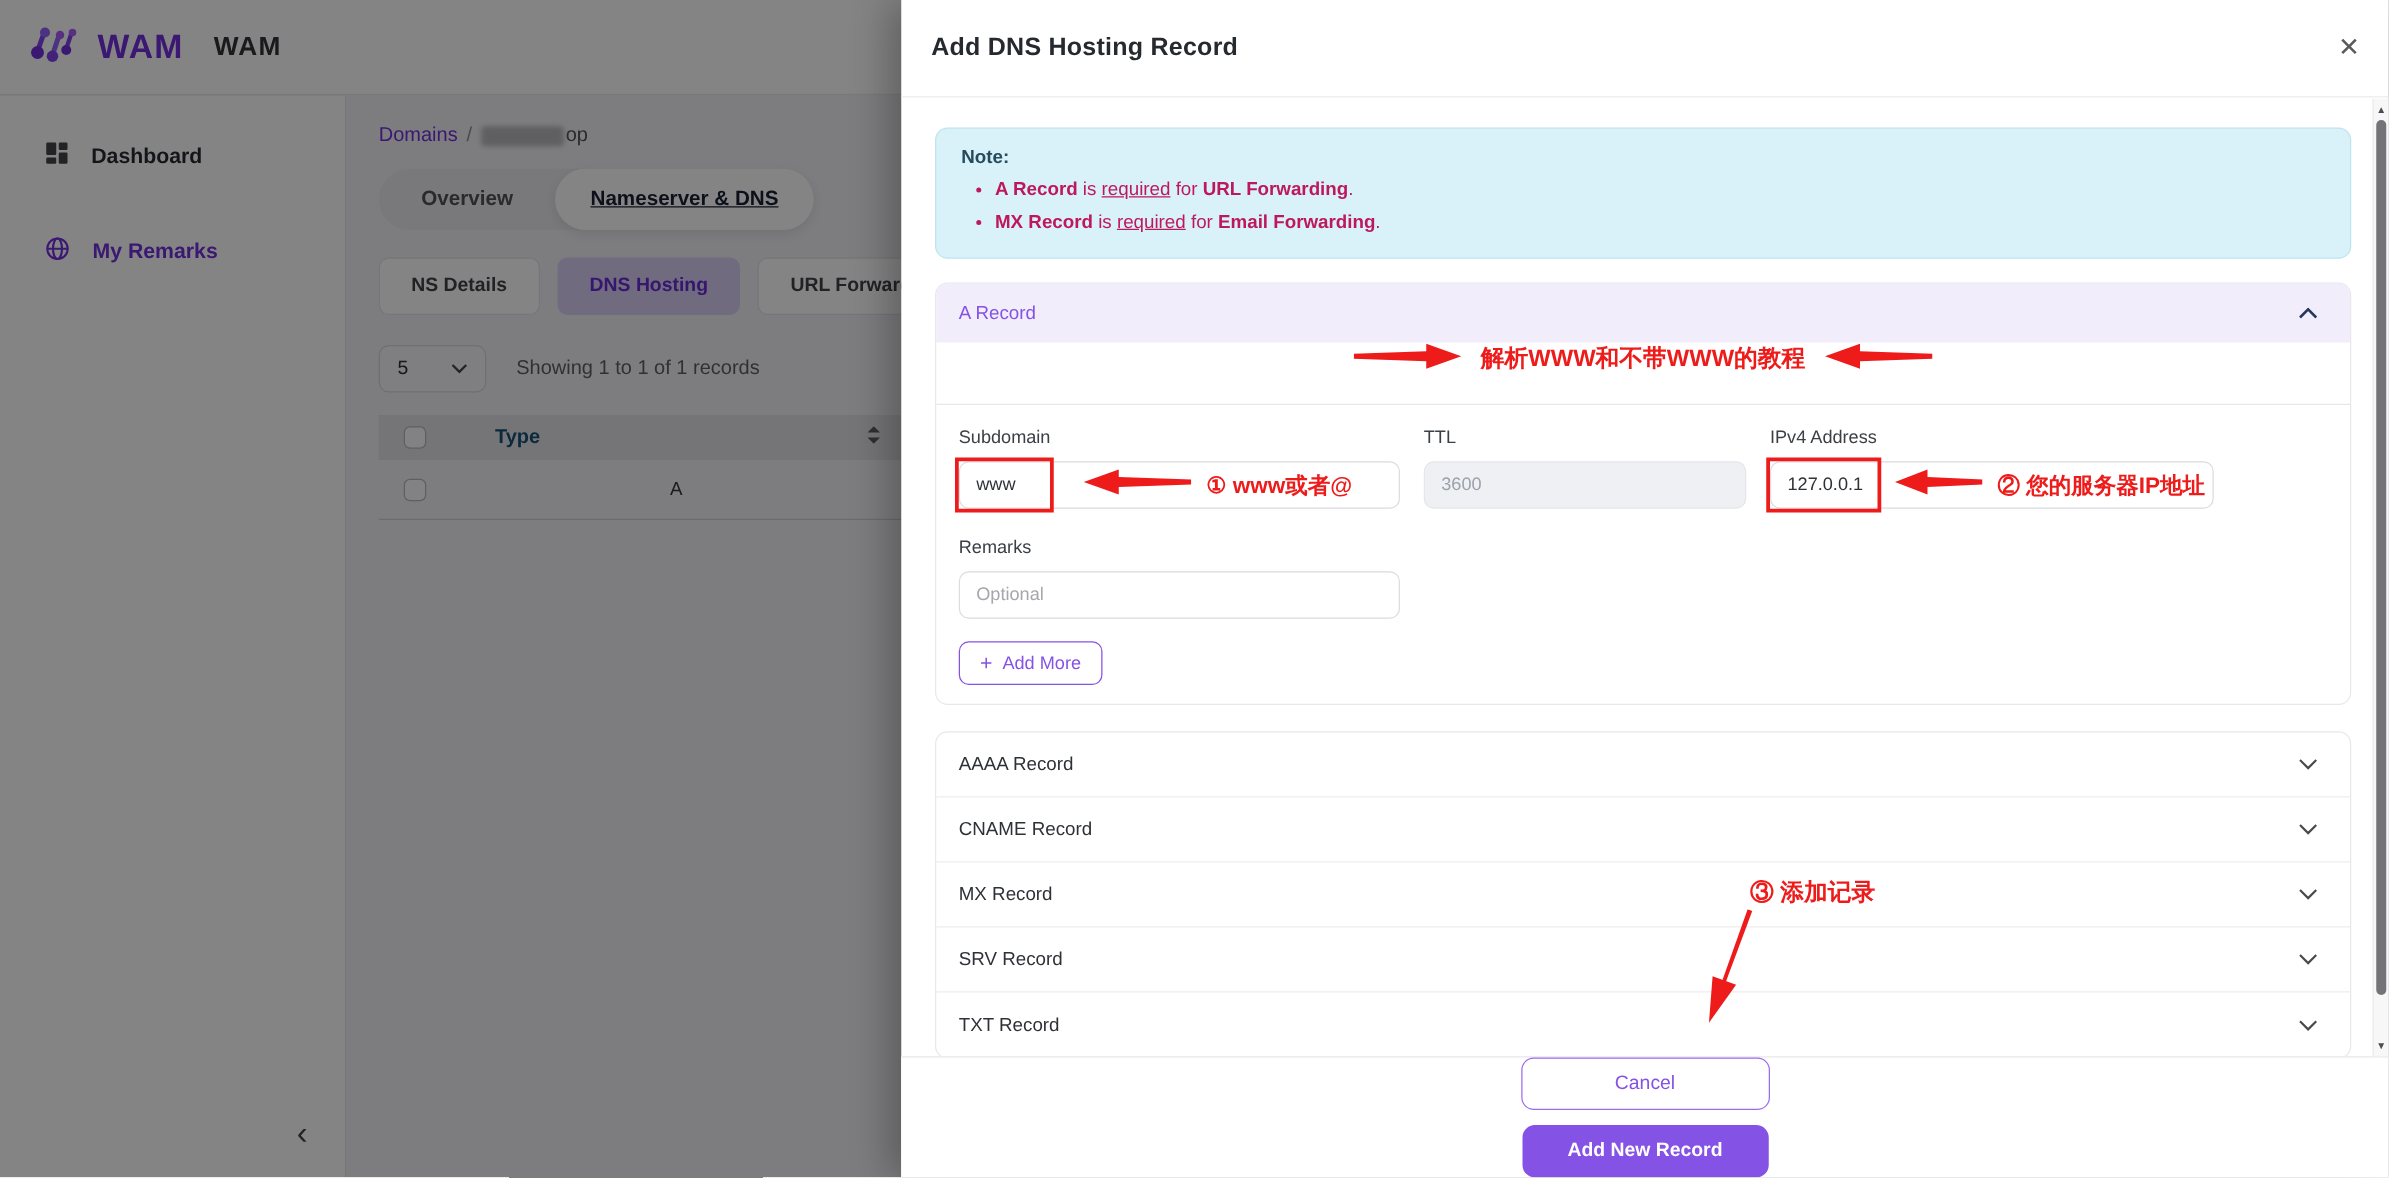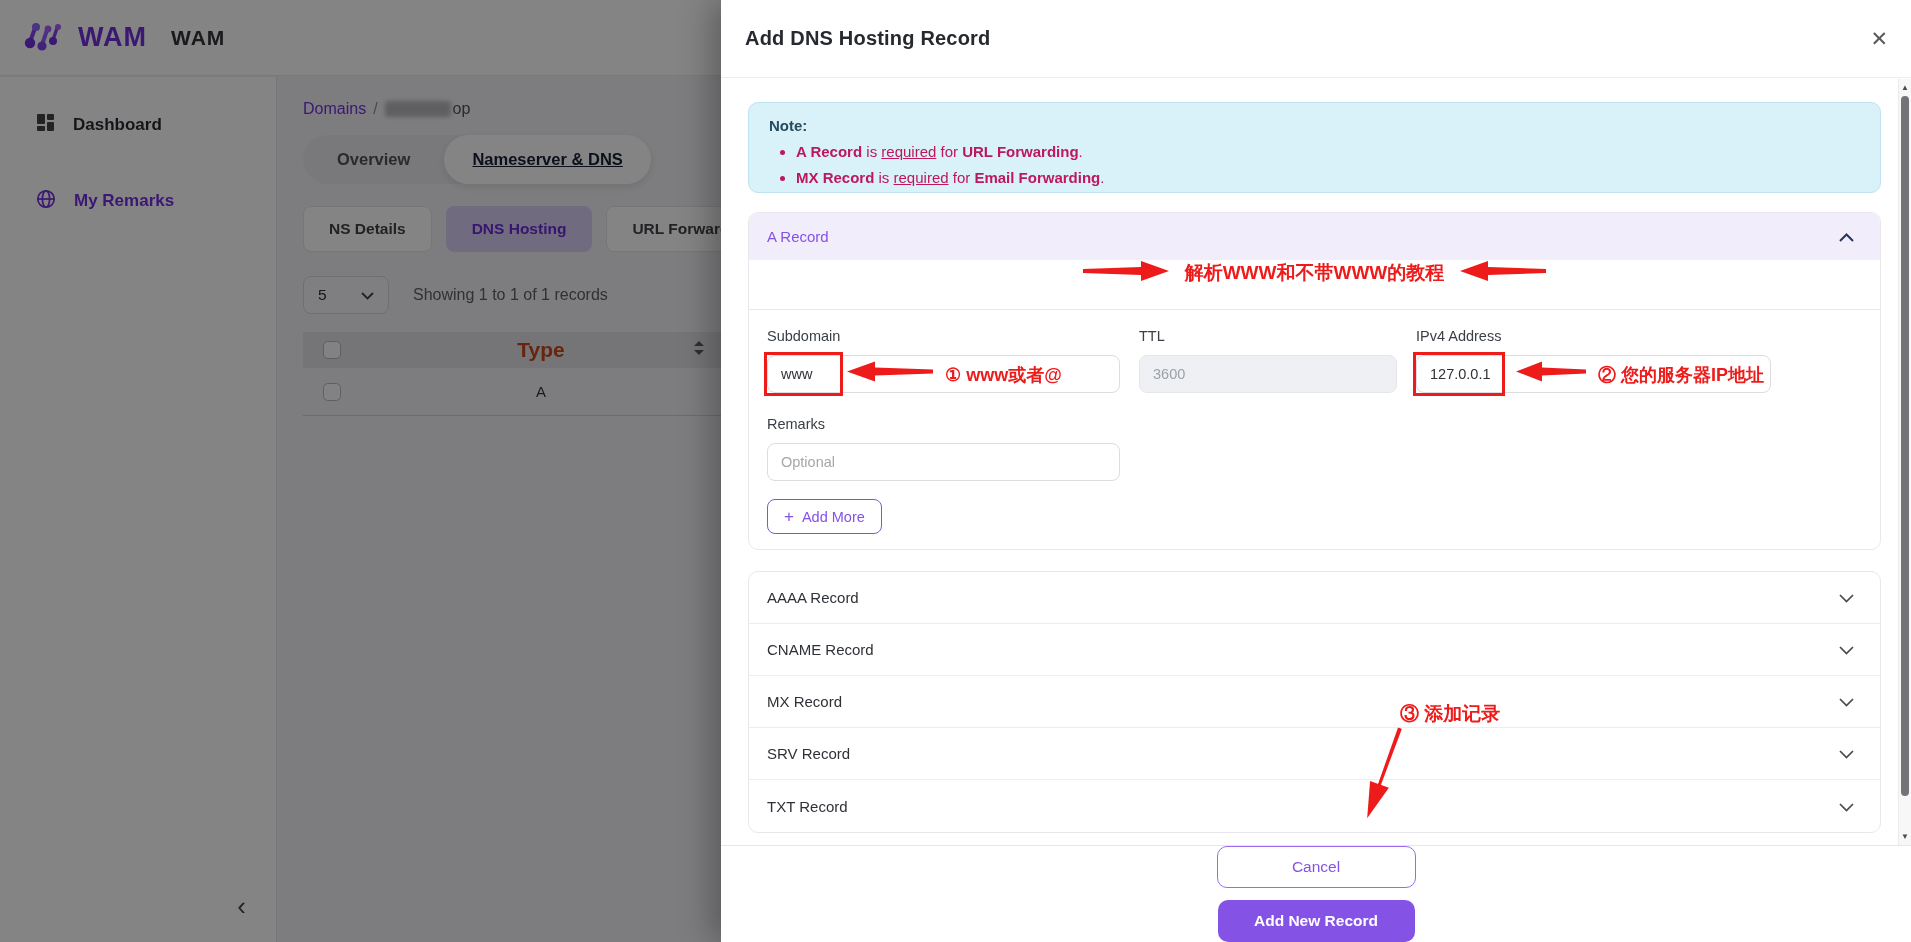--- a/index.html
+++ b/index.html
@@ -35,37 +35,37 @@
   .subtab.active { background:#d9cdf2; border-color:#d9cdf2; color:#6323d3; }
   .subtab.cut { min-width:200px; }
 
   .pagi-row { margin-top:24px; display:flex; align-items:center; }
   .page-size { width:86px; height:38px; background:#f4f4f6; border:1px solid #d4d4d8; border-radius:8px; display:flex; align-items:center; justify-content:space-between; padding:0 14px; font-size:15.5px; color:#26262a; cursor:pointer; }
   .showing { margin-left:24px; font-size:16px; color:#58585c; }
 
   .bg-table { margin-top:18px; width:760px; }
   .bg-thead { height:36px; background:#e0e0e3; display:flex; align-items:center; }
   .bg-check { width:18px; height:18px; border:1.5px solid #b4b4b8; border-radius:5px; background:#fbfbfc; margin-left:20px; cursor:pointer; }
-  .bg-th { width:290px; margin-left:55px; text-align:center; font-size:21px; font-weight:700; color:#c2410c; }
+  .bg-th { width:290px; margin-left:55px; text-align:left; font-size:16px; font-weight:700; color:#0c4a6e; }
   .bg-trow { height:48px; display:flex; align-items:center; border-bottom:1px solid #cfcfd3; }
   .bg-td { width:290px; margin-left:55px; text-align:center; font-size:15px; color:#2e2e32; }
   .sort-icon { margin-left:8px; }
 
   
   .scrim { position:absolute; inset:0; background:rgba(10,10,12,0.5); }
 
   
   .modal { position:absolute; top:0; left:721px; right:0; bottom:0; background:#fff; box-shadow:-10px 0 30px rgba(0,0,0,.28); }
   .modal-header { height:78px; border-bottom:1px solid #ececee; display:flex; align-items:center; padding:0 23px 0 24px; }
   .modal-title { font-size:20px; font-weight:700; color:#26292e; letter-spacing:.2px; }
   .modal-close { margin-left:auto; font-size:21px; color:#5a5a5e; cursor:pointer; line-height:1; }
 
   .modal-body { position:absolute; top:79px; left:0; right:0; height:766px; overflow:hidden; padding:0 30px 0 27px; }
 
-  .note-box { margin-top:23px; height:91px; background:#d9f1f8; border:1px solid #bfe4ef; border-radius:10px; padding:14px 20px; color:#254b5e; font-size:15px; }
+  .note-box { margin-top:23px; height:105px; background:#d9f1f8; border:1px solid #bfe4ef; border-radius:10px; padding:14px 20px; color:#254b5e; font-size:15px; }
   .note-label { font-weight:700; font-size:15px; }
   .note-box ul { margin:5px 0 0 27px; line-height:26px; }
   .note-box li { color:#be185d; }
   .nb { font-weight:700; }
   .nu { text-decoration:underline; }
 
   .record-card { margin-top:19px; border:1px solid #e8e8ec; border-radius:10px; }
   .record-card-header { height:47px; background:#f2edfa; border-radius:9px 9px 0 0; display:flex; align-items:center; padding:0 26px 0 18px; font-size:15px; color:#8552e6; cursor:pointer; }
   .record-card-header .chev { margin-left:auto; }
 
@@ -76,21 +76,21 @@
   .field label, .remarks label { display:block; font-size:14.5px; color:#3b4046; line-height:18px; margin-bottom:10px; }
   .f-sub { width:353px; } .f-ttl { width:258px; } .f-ip { width:355px; }
   .input-wrap { position:relative; }
   .txt-input { width:100%; height:38px; border:1px solid #dcdce1; border-radius:8px; padding:0 13px; font-size:14.5px; color:#2f3237; background:#fff; outline:none; font-family:"Liberation Sans", sans-serif; }
   .txt-input:disabled { background:#eef0f3; color:#9ba2ab; border-color:#e4e6ea; }
   .txt-input::placeholder { color:#a6a6ab; }
   .red-box { position:absolute; top:-3px; border:3px solid #ee1b1b; pointer-events:none; }
   .red-box.sub { left:-3px; width:79px; height:44px; }
   .red-box.ip  { left:-3px; width:92px; height:44px; }
   .inline-anno { position:absolute; top:50%; transform:translateY(-50%); display:flex; align-items:center; gap:12px; color:#ee1b1b; font-size:18px; font-weight:600; white-space:nowrap; }
-  .inline-anno.sub { left:80px; }
+  .inline-anno.sub { left:100px; }
   .inline-anno.ip { left:100px; }
 
   .remarks { margin-top:22px; width:353px; }
   .add-more { margin-top:18px; height:35px; display:inline-flex; align-items:center; gap:8px; padding:0 16px; background:#fff; border:1px solid #8552e6; border-radius:8px; color:#8552e6; font-size:14.5px; cursor:pointer; font-family:"Liberation Sans", sans-serif; }
   .plus { font-size:17px; line-height:1; }
 
   .accordion-card { margin-top:21px; border:1px solid #e8e8ec; border-radius:10px; }
   .acc-row { height:52px; display:flex; align-items:center; padding:0 26px 0 18px; font-size:15px; color:#2e3136; border-bottom:1px solid #ededf0; cursor:pointer; }
   .acc-row:last-child { border-bottom:none; }
   .acc-row .chev { margin-left:auto; }

